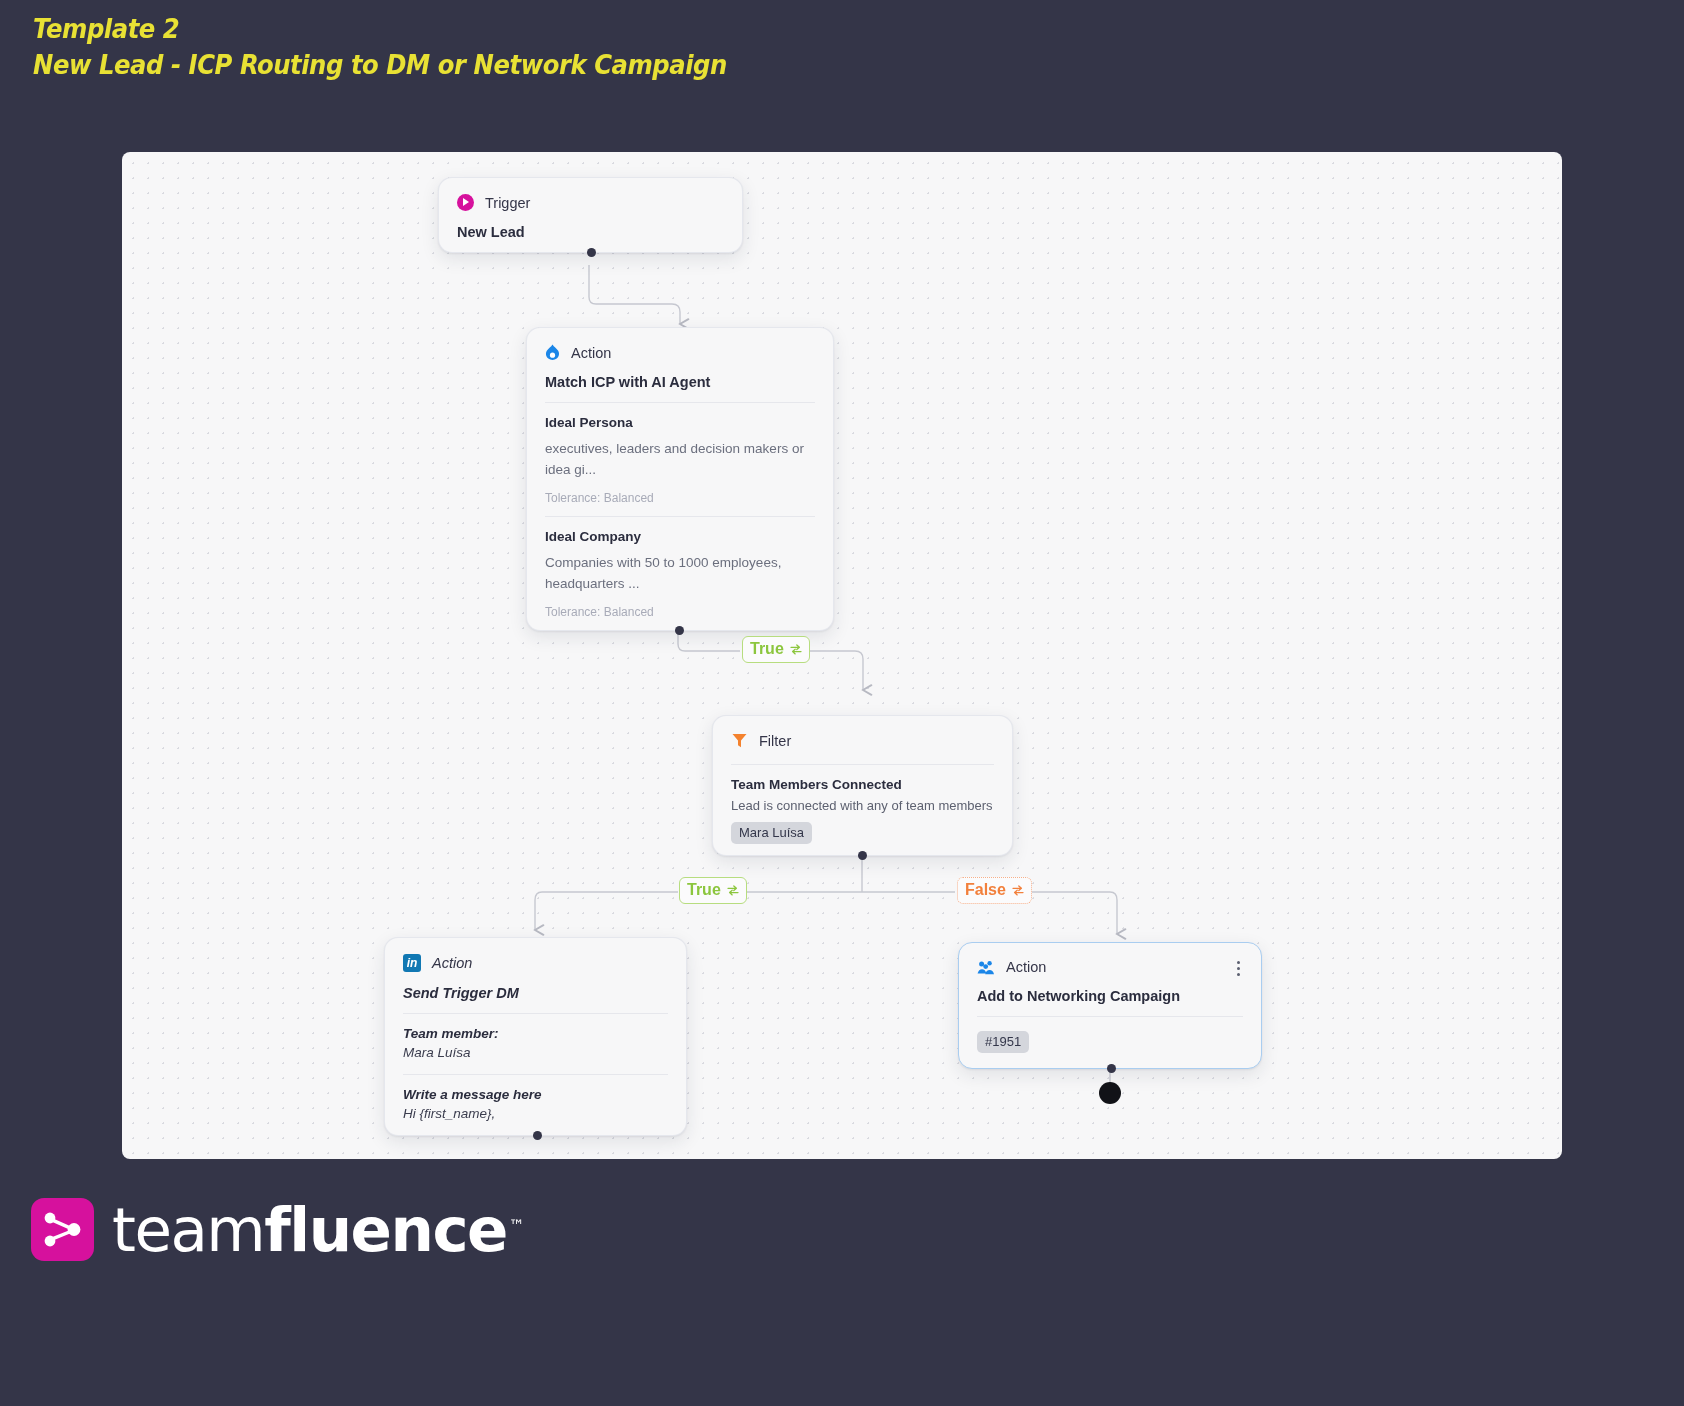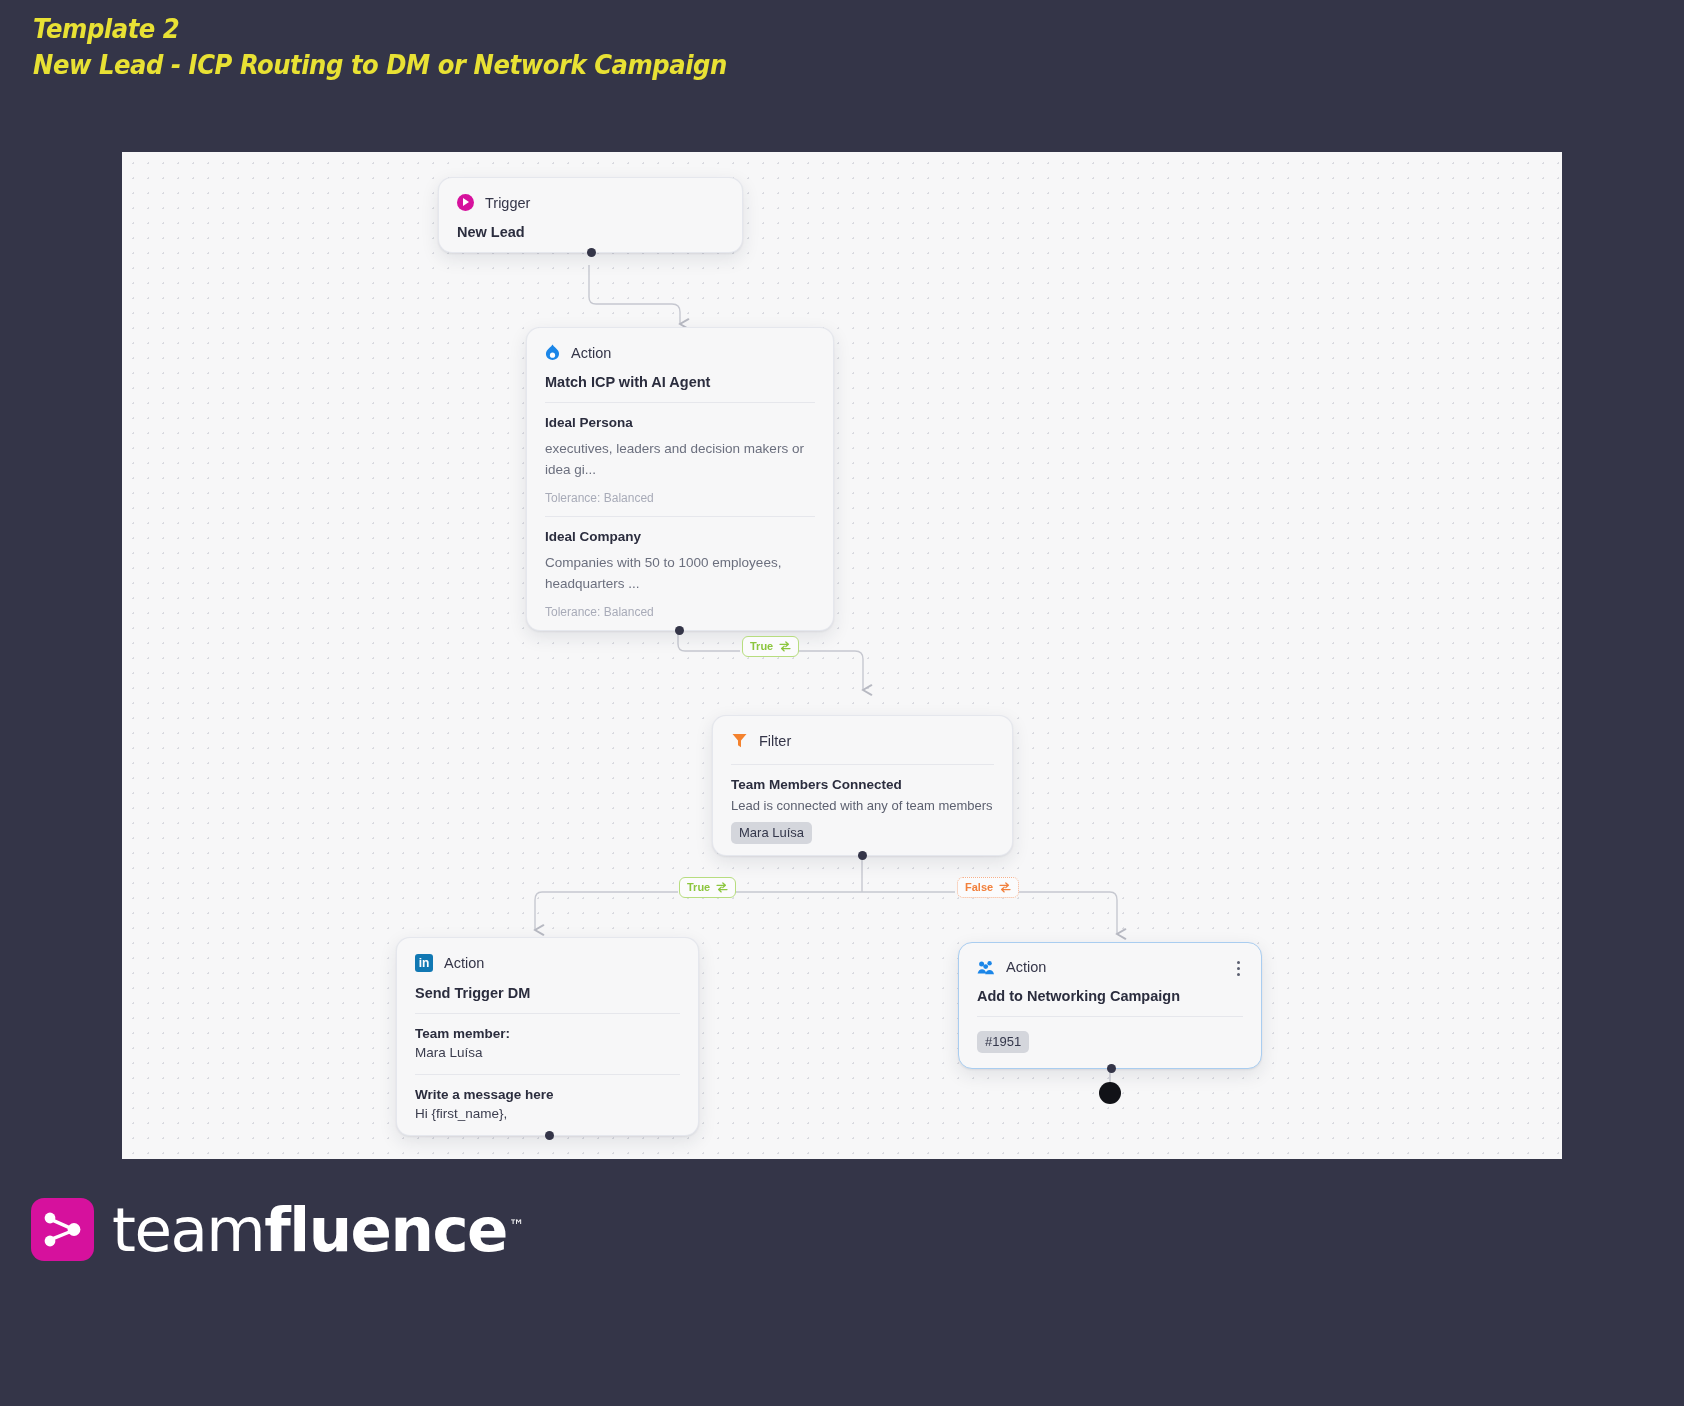--- a/index.html
+++ b/index.html
@@ -25,21 +25,21 @@
   .header .l2 { font-size: 27px; line-height: 38px; transform: scaleX(0.9); transform-origin: left center;}
 
   
   .canvas {
     position: absolute; left: 122px; top: 152px;
     width: 1440px; height: 1007px;
     background-color: #f7f7f8;
     background-image: radial-gradient(#d9dae0 1px, transparent 1px);
     background-size: 15px 15px;
     background-position: 4px 4px;
-    border-radius: 0;
+    border-radius: 8px;
   }
 
   
   .node {
     position: absolute;
     background: #f7f7f8;
     border-radius: 14px;
     box-shadow: 0 1px 2px rgba(30,35,60,.07), 0 6px 18px rgba(30,35,60,.10);
     border: 1px solid rgba(226,228,235,.9);
   }
@@ -98,21 +98,21 @@
     font-family: "Liberation Sans", sans-serif;
   }
 
   
   .port { position: absolute; width: 9px; height: 9px; border-radius: 50%; background: #343548; }
   .endcap { position: absolute; width: 22px; height: 22px; border-radius: 50%; background: #111217; }
 
   
   .badge {
     position: absolute; display: flex; align-items: center; gap: 6px;
-    font-size: 11px; font-weight: bold;
+    font-size: 16px; font-weight: bold;
     background: #fbfbfc;
     border-radius: 6px;
     padding: 3px 7px 4px 7px;
     z-index: 5;
   }
   .badge.true { color: #8cc63e; border: 1.4px solid #b7dd7f; }
   .badge.false { color: #f2803c; border: 1.4px dotted #f7b08a; }
   .badge svg { display: block; }
 
   
@@ -245,21 +245,21 @@
     <div class="badge false" style="left:835px; top:725px;">
       <span>False</span>
       <span class="ic">
         <svg width="12" height="11" viewBox="0 0 12 11" xmlns="http://www.w3.org/2000/svg">
           <path d="M1 3.3 H9 M6.8 1 L9.4 3.3 L6.8 5.6" fill="none" stroke="#f2803c" stroke-width="1.3" stroke-linecap="round" stroke-linejoin="round"></path>
           <path d="M11 7.6 H3 M5.2 5.3 L2.6 7.6 L5.2 9.9" fill="none" stroke="#f2803c" stroke-width="1.3" stroke-linecap="round" stroke-linejoin="round"></path>
         </svg>
       </span>
     </div>
 
-    <div class="node" style="left:274px; top:785px; width:303px;">
+    <div class="node" style="left:262px; top:785px; width:303px;font-style:italic;">
       <div class="node-head">
         <span class="ic ic-li">in</span>
         <span class="node-kind">Action</span>
       </div>
       <div class="node-title">Send Trigger DM</div>
       <div class="sep"></div>
       <div class="node-section">
         <div class="sec-label">Team member:</div>
         <div class="sec-body-dark">Mara Luísa</div>
       </div>

